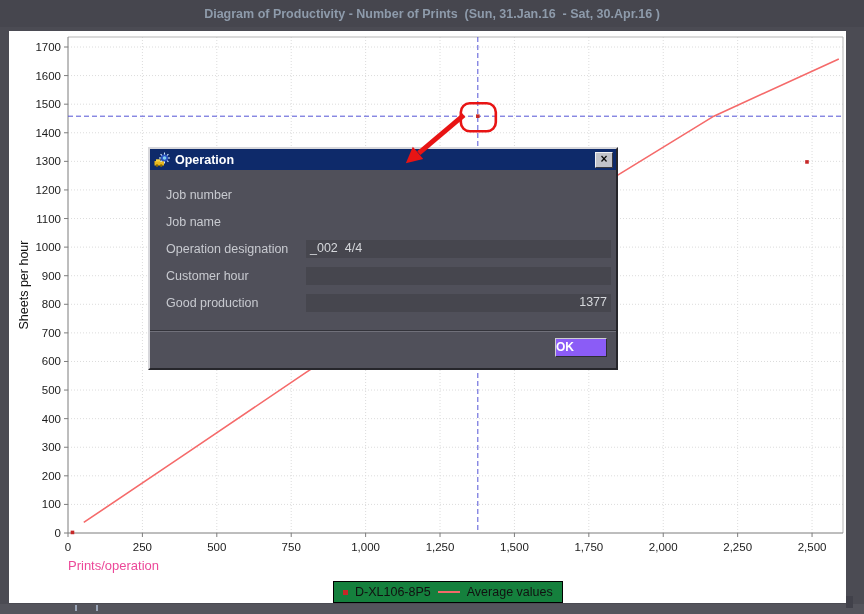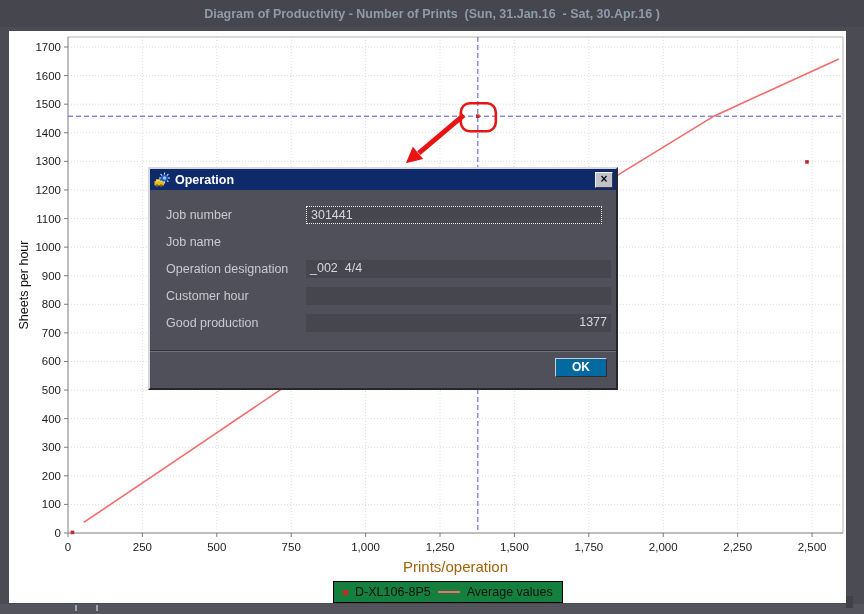--- a/index.html
+++ b/index.html
@@ -10,50 +10,50 @@
   
   #header { position:absolute; left:0; top:0; width:864px; height:27px;
             background:#46464e; display:flex; align-items:center; justify-content:center; }
   #header .title { color:#8e9bab; font-size:12.5px; font-weight:bold; white-space:pre; }
 
   
   #chart-panel { position:absolute; left:9px; top:31px; width:837px; height:572px; background:#ffffff; }
   #chart-svg { position:absolute; left:0; top:0; }
   #chart-svg text { font-family:"Liberation Sans", sans-serif; fill:#1c1c1c; }
 
-  .axis-label-x { position:absolute; left:59px; top:527px; width:775px; text-align:center;
-                  font-size:15px; color:#a16207; }
+  .axis-label-x { position:absolute; left:59px; top:527px; width:775px; 
+                  font-size:13px; color:#ec4899; }
   .axis-label-y { position:absolute; left:15px; top:254px; transform:translate(-50%,-50%) rotate(-90deg);
                   white-space:nowrap; font-size:12.5px; color:#111; }
 
   
   #legend { position:absolute; left:324px; top:550px; display:inline-flex; align-items:center;
             gap:7px; border:1px solid #000; background:#15803d; padding:3px 9px; font-size:12.5px; color:#111; }
   .legend-dot { width:5px; height:5px; background:#c62828; display:inline-block; }
   .legend-line { width:22px; height:0; border-top:2px solid #f56a6a; display:inline-block; }
 
   
   #dialog { position:absolute; left:148px; top:147px; width:470px; height:223px;
-            background:#50505a; border:2px solid; border-color:#d8d8dc #26262b #26262b #d8d8dc; z-index:10;margin-top:20px; }
+            background:#50505a; border:2px solid; border-color:#d8d8dc #26262b #26262b #d8d8dc; z-index:10; }
   #dialog-titlebar { position:absolute; left:0; top:0; right:0; height:21px; background:#0e2a6a;
                      display:flex; align-items:center; gap:5px; padding:0 3px 0 4px; }
   #dialog-titlebar .dtitle { color:#ffffff; font-size:12.5px; font-weight:bold; flex:1; }
   #close-btn { width:18px; height:16px; background:#c2c3c9; border:1px solid;
                border-color:#f0f0f2 #3a3a40 #3a3a40 #f0f0f2; color:#0b0b0b; font-weight:bold;
                font-size:12px; line-height:13px; text-align:center; cursor:default; }
   .drow { position:absolute; left:0; right:0; height:18px; }
   .drow .dlabel { position:absolute; left:16px; top:0; line-height:18px; font-size:12.5px; color:#c8cad0; }
   .dfield { position:absolute; left:156px; top:0; height:18px; background:#46464e; color:#d6d8dc;
             font-size:12.5px; line-height:17px; padding:0 4px; white-space:pre; overflow:hidden; width:305px; }
   .dfield.focused { width:296px; border:1px dotted #f0f0f0; }
   #dialog-separator { position:absolute; left:0; right:0; top:181px; height:2px;
                       border-top:1px solid #33333a; border-bottom:1px solid #70707a; }
-  #ok-btn { position:absolute; right:9px; top:189px; width:52px; height:19px; background:#0369a1;
+  #ok-btn { position:absolute; right:9px; top:189px; width:52px; height:19px; background:#8b5cf6;
             border:1px solid; border-color:#cdced2 #2e2e33 #2e2e33 #cdced2; color:#ffffff;
-            font-weight:bold; font-size:12px; text-align:center; line-height:17px; cursor:default; }
+            font-weight:bold; font-size:12px; line-height:17px; cursor:default; }
 
   
   #overlay-svg { position:absolute; left:0; top:0; z-index:20; pointer-events:none; }
 
   
   #bottom-strip { position:absolute; left:0; top:604px; width:864px; height:10px; background:#54545c; }
   .strip-tick { position:absolute; top:1px; width:2px; height:6px; background:#9aa4b6; }
   #corner-mark { position:absolute; left:846px; top:596px; width:7px; height:12px; background:#41414a; }
 </style>
 </head>
@@ -192,21 +192,20 @@
         </svg>
       </span>
       <span class="dtitle">Operation</span>
       <div id="close-btn">
         <span>×</span>
       </div>
     </div>
 
     <div class="drow" style="top:37px;">
       <span class="dlabel">Job number</span>
-      <div class="dfield focused">301441</div>
     </div>
     <div class="drow" style="top:64px;">
       <span class="dlabel">Job name</span>
     </div>
     <div class="drow" style="top:91px;">
       <span class="dlabel">Operation designation</span>
       <div class="dfield">_002  4/4</div>
     </div>
     <div class="drow" style="top:118px;">
       <span class="dlabel">Customer hour</span>

